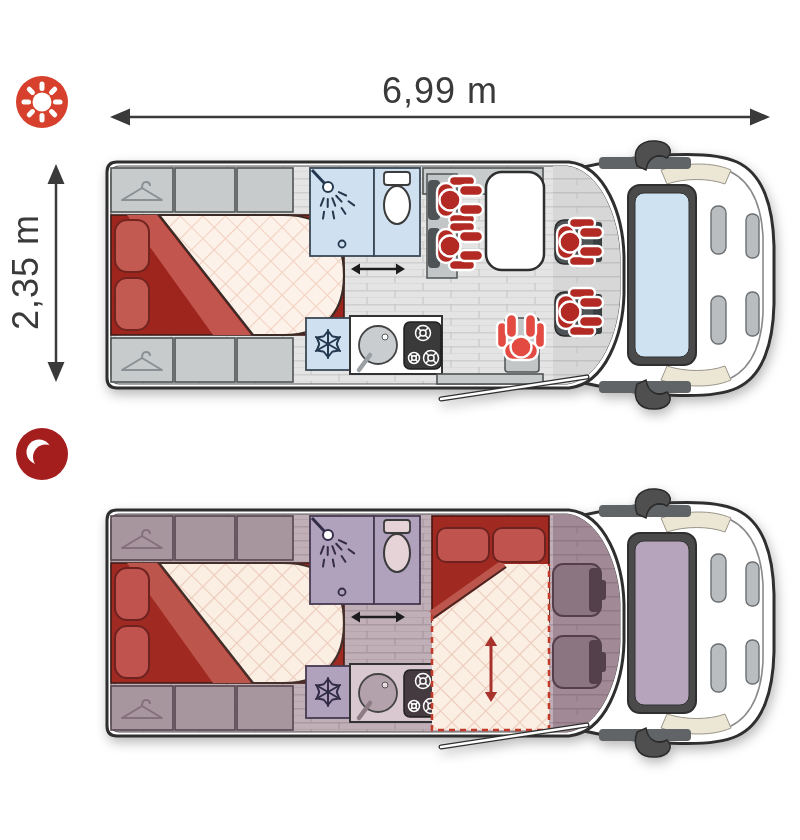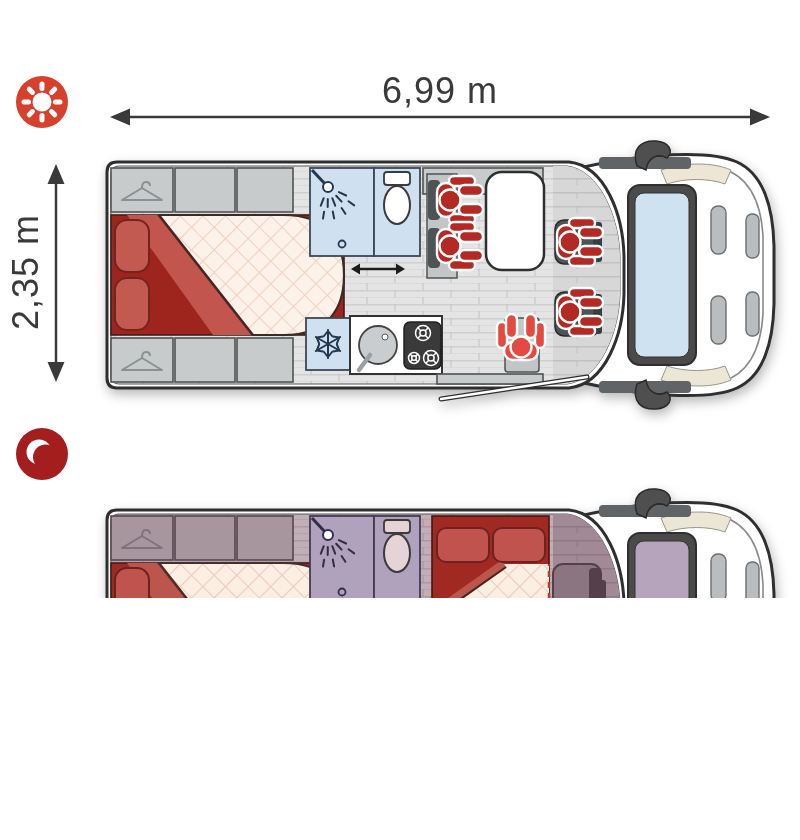--- a/index.html
+++ b/index.html
@@ -1,16 +1,16 @@
 <!DOCTYPE html>
 <html><head>
 <meta charset="utf-8">
 <style>
   html,body{margin:0;padding:0;background:#ffffff;}
-  #stage{position:relative;width:800px;height:598px;background:#ffffff;overflow:hidden;
+  #stage{position:relative;width:800px;height:840px;background:#ffffff;overflow:hidden;
          font-family:"Liberation Sans", sans-serif;}
   .abs{position:absolute;}
   .dim-label{color:#3a3a3a;font-size:36px;font-weight:400;text-align:center;letter-spacing:1px;}
   #len-label{left:100px;top:70px;width:680px;}
   #wid-label{left:-39px;top:254px;width:130px;height:36px;line-height:36px;
              transform:rotate(-90deg);transform-origin:center;}
   .plan{filter:drop-shadow(2px 5px 6px rgba(0,0,0,0.28));}
   svg{display:block;}
 </style>
 </head>

